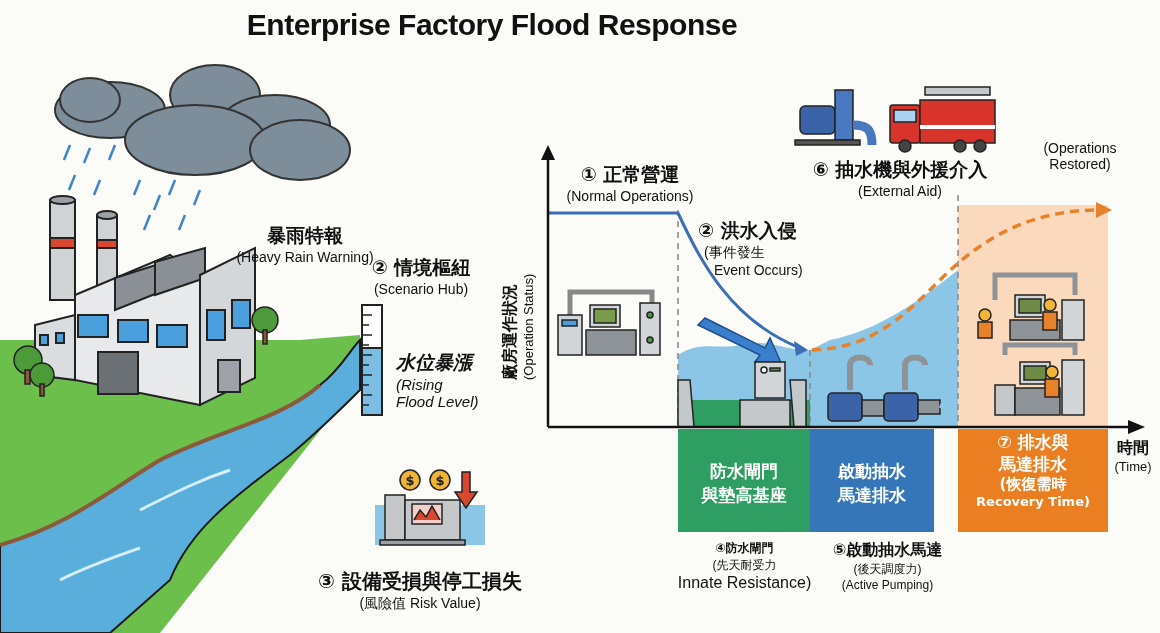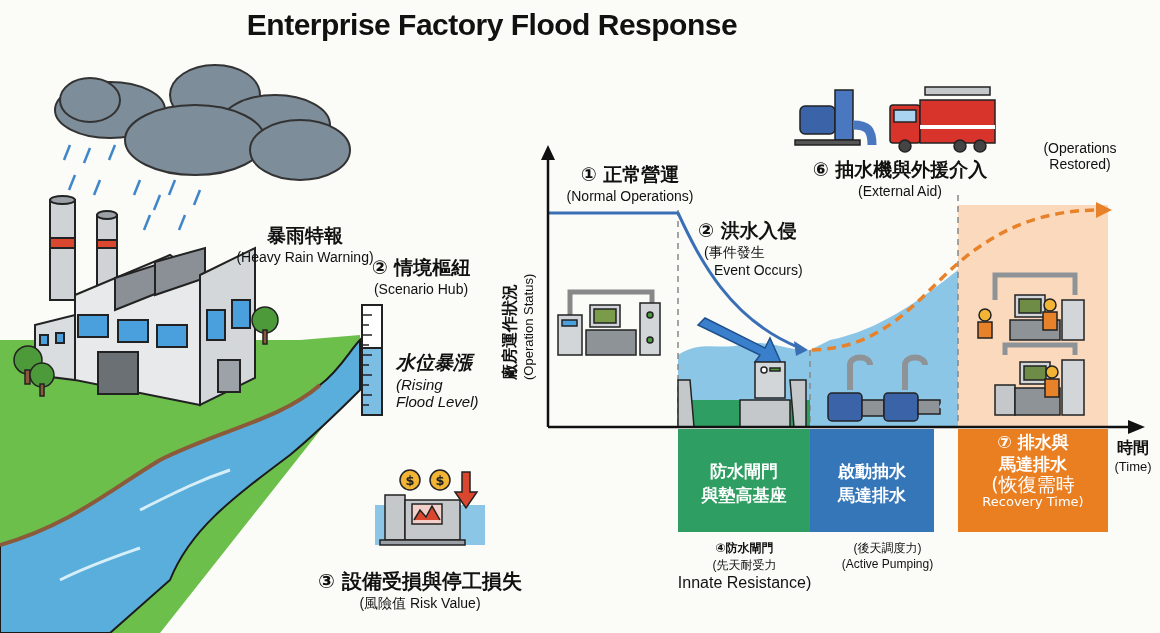--- a/index.html
+++ b/index.html
@@ -267,26 +267,27 @@
 <div class="phase-box" id="phase1" style="left: 810px; top: 429px; width: 124px; height: 103px; background: rgb(52, 118, 184);">
   <div style="padding-top:30px; font-size:17px; line-height:24px;">
     <div>啟動抽水</div>
     <div>馬達排水</div>
   </div>
 </div>
 <div class="phase-box" id="phase2" style="left: 958px; top: 429px; width: 150px; height: 103px; background: rgb(234, 127, 34);">
   <div style="padding-top:2px; font-size:17px; line-height:22px;">
     <div><span>⑦</span> <span>排水與</span></div>
     <div>馬達排水</div>
-    <div style="font-size:19px; font-weight:normal; line-height:18px;">(恢復需時</div>
-    <div style="font-size:13px; font-weight:normal; line-height:18px;">Recovery Time)</div>
+    <div style="font-size:15px; font-weight:bold; line-height:18px;">(恢復需時</div>
+    <div style="font-size:13px; font-weight:bold; line-height:18px;">Recovery Time)</div>
   </div>
 </div>
 
 <div class="abs center" style="left:672px; top:540px; width:145px;">
   <div class="zh" style="font-size:12px"><span>④</span><span>防水閘門</span></div>
   <div class="en" style="font-size:12px">(先天耐受力</div>
   <div class="en" style="font-size:16px">Innate Resistance)</div>
 </div>
 <div class="abs center" style="left:805px; top:540px; width:165px;">
+  <div class="zh" style="font-size:16px"><span>⑤</span><span>啟動抽水馬達</span></div>
   <div class="en" style="font-size:12px">(後天調度力)</div>
   <div class="en" style="font-size:12px">(Active Pumping)</div>
 </div>
 
 </body></html>

